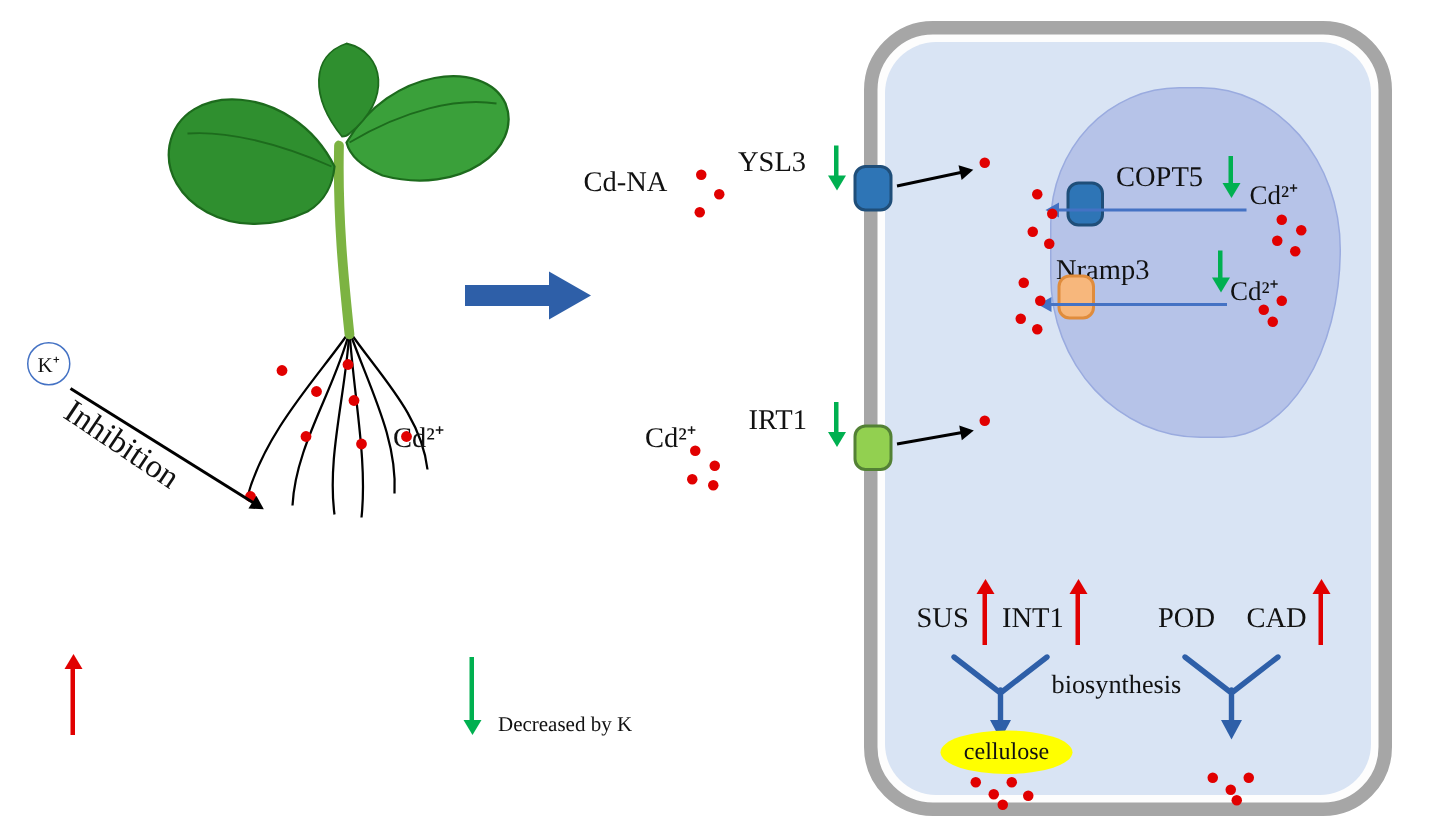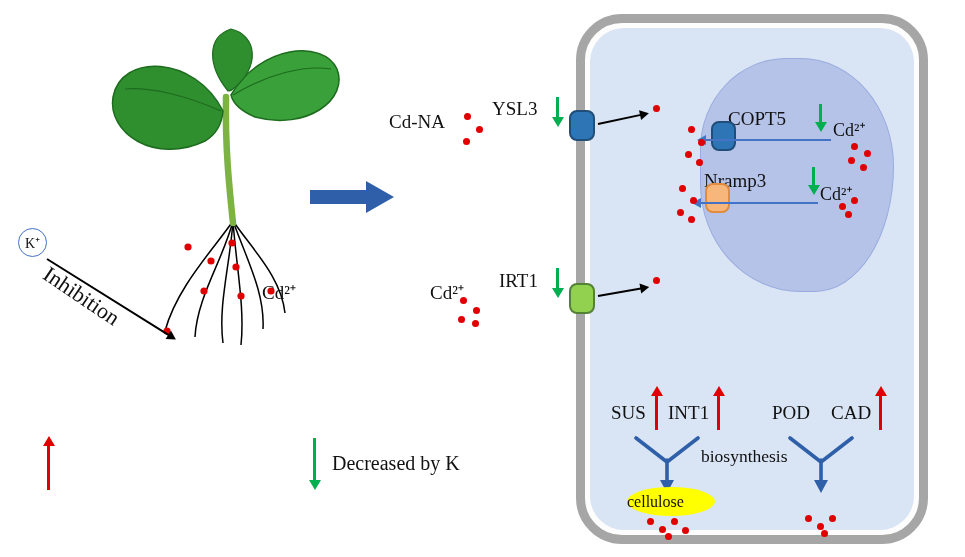--- a/index.html
+++ b/index.html
@@ -37,21 +37,21 @@
   #cell{position:absolute;left:576px;top:14px;width:352px;height:530px;box-sizing:border-box;
         border:9px solid var(--cell-wall);border-radius:46px;background:#fdfdfd;}
   #cell-fill{position:absolute;left:590px;top:28px;width:324px;height:502px;border-radius:34px;
         background:var(--cell-fill);}
   #vacuole{position:absolute;left:700px;top:58px;width:192px;height:232px;
         background:var(--vacuole-fill);border:1.5px solid var(--vacuole-border);
         border-radius:48% 52% 44% 56% / 42% 50% 58% 50%;}
   #k-badge{position:absolute;left:18px;top:228px;width:27px;height:27px;border-radius:50%;
         border:1.6px solid var(--k-circle);background:#fff;display:flex;align-items:center;
         justify-content:center;font-size:14px;}
-  .pill{position:absolute;display:flex;align-items:center;
+  .pill{position:absolute;display:flex;align-items:center;justify-content:center;
         border-radius:50%;font-size:16px;}
 </style>
 </head>
 <body>
 
 <div id="canvas">
 
   <svg class="abs" style="left:55px;top:25px" width="300" height="335" viewBox="0 0 300 335">
 
     <g stroke="#000" stroke-width="1.5" fill="none">
@@ -90,33 +90,33 @@
   <div class="arrow-right black" style="left:47px;top:253px;width:152px;transform:rotate(32deg);transform-origin:left center"></div>
   <span class="lbl" style="left:52px;top:262px;font-size:22px;transform:rotate(34deg);transform-origin:left top">Inhibition</span>
   <span class="lbl" style="left:262px;top:283px">Cd²⁺</span>
 
   <svg class="abs" style="left:310px;top:180px" width="85" height="34" viewBox="0 0 85 34">
     <polygon points="0,10 56,10 56,1 84,17 56,33 56,24 0,24" fill="var(--dark-blue)"></polygon>
   </svg>
 
   <div class="arrow-up red" style="left:42px;top:436px;height:54px"></div>
   <div class="arrow-down green" style="left:308px;top:438px;height:52px"></div>
-  <span class="lbl" style="left:332px;top:452px;font-size:20px">Decreased  by  K</span>
+  <span class="lbl" style="left:332px;top:476px;font-size:14px">Decreased  by  K</span>
 
   <div id="cell"></div>
   <div id="cell-fill"></div>
   <div id="vacuole"></div>
 
   <span class="lbl" style="left:389px;top:112px">Cd-NA</span>
   <span class="lbl" style="left:492px;top:99px">YSL3</span>
   <div class="arrow-down green" style="left:551px;top:97px;height:30px"></div>
   <div class="transporter t-blue" style="left:569px;top:110px;width:26px;height:31px"></div>
   <div class="arrow-right black" style="left:598px;top:118px;width:52px;transform:rotate(-12deg);transform-origin:left center"></div>
 
-  <span class="lbl" style="left:728px;top:109px">COPT5</span>
+  <span class="lbl" style="left:744px;top:109px">COPT5</span>
   <div class="arrow-down green" style="left:814px;top:104px;height:28px"></div>
   <span class="lbl" style="left:833px;top:121px;font-size:18px">Cd²⁺</span>
   <div class="transporter t-blue" style="left:711px;top:121px;width:25px;height:30px"></div>
   <div class="arrow-left blue" style="left:697px;top:134px;width:134px"></div>
 
   <span class="lbl" style="left:704px;top:171px">Nramp3</span>
   <div class="arrow-down green" style="left:807px;top:167px;height:28px"></div>
   <span class="lbl" style="left:820px;top:185px;font-size:18px">Cd²⁺</span>
   <div class="transporter t-orange" style="left:705px;top:183px;width:25px;height:30px"></div>
   <div class="arrow-left blue" style="left:692px;top:197px;width:126px"></div>

